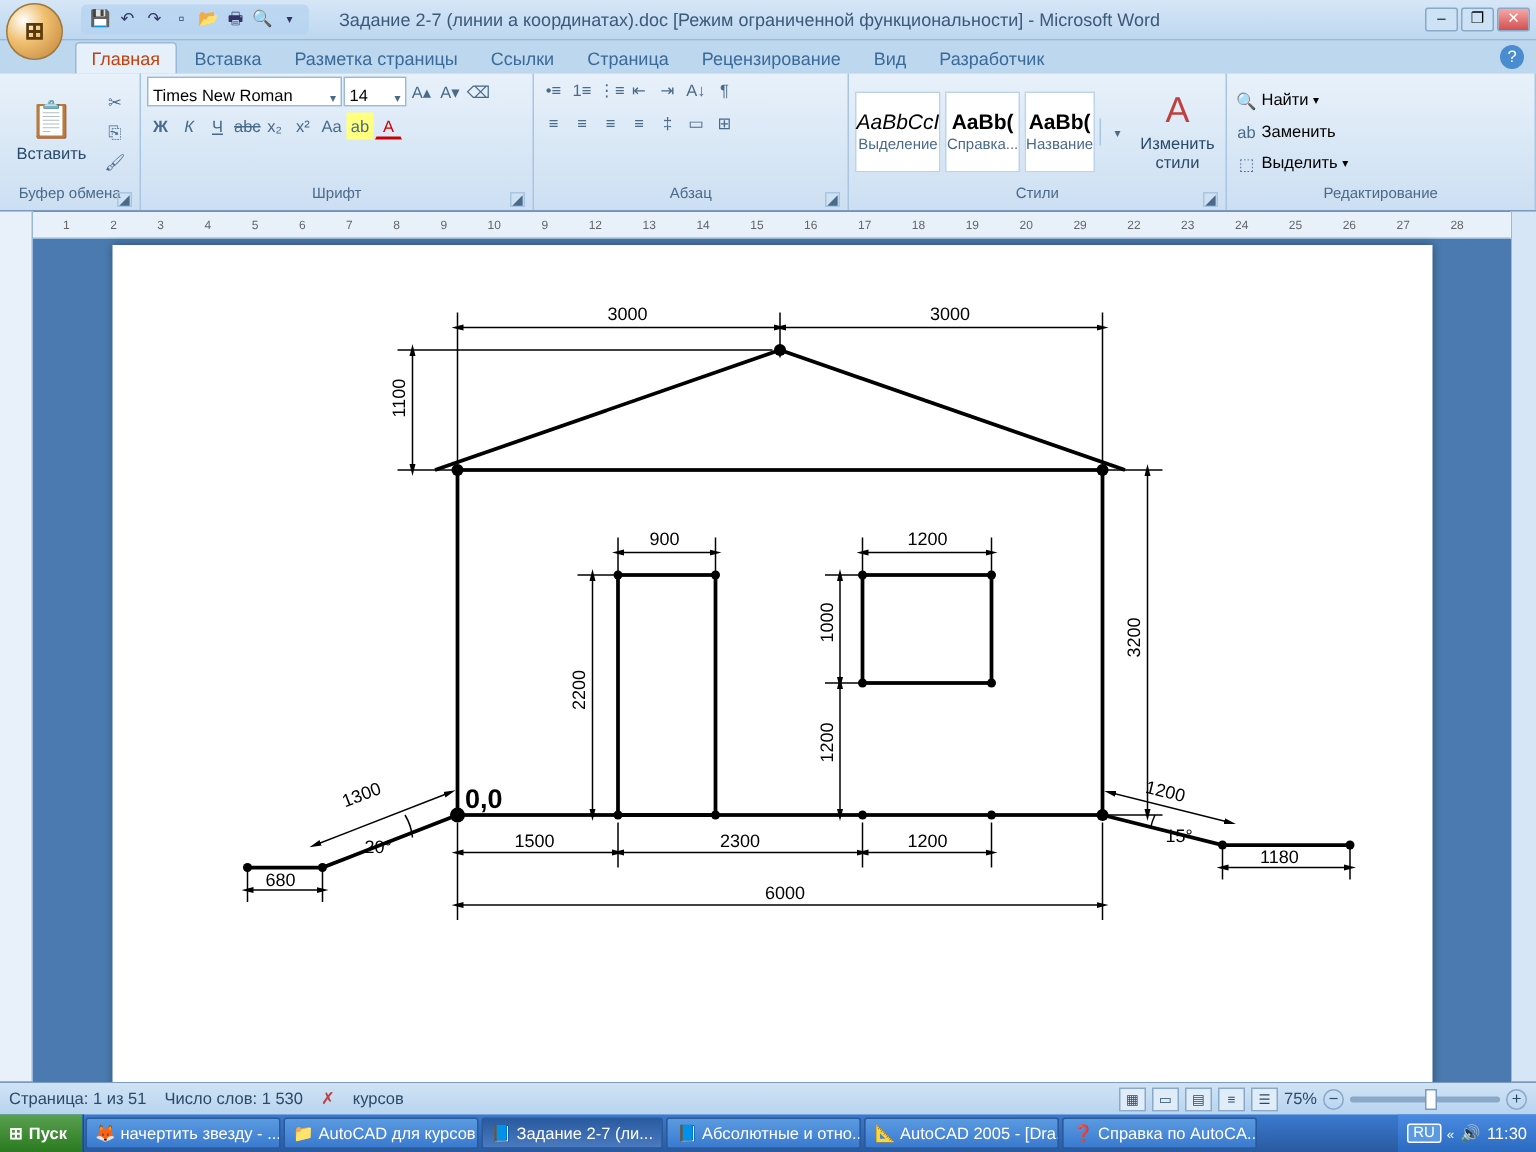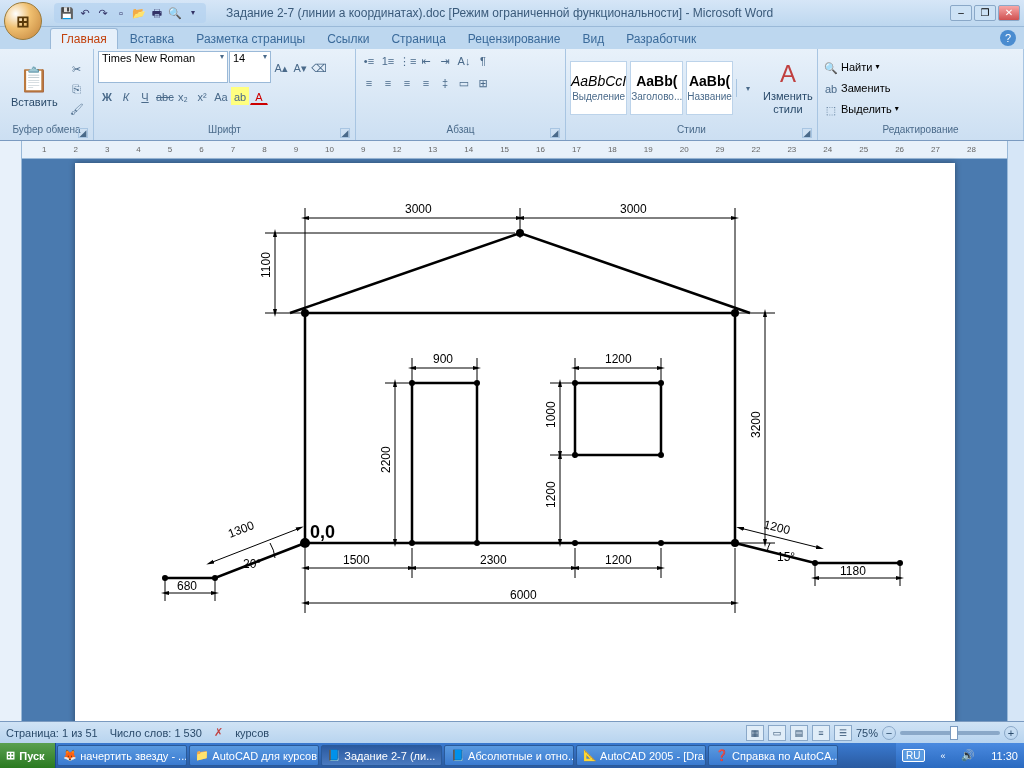--- a/index.html
+++ b/index.html
@@ -27,21 +27,21 @@
   .group { border-right: 1px solid #a8c5e2; display: flex; flex-direction: column; padding: 2px 4px; }
   .group-content { flex: 1; display: flex; align-items: center; gap: 3px; }
   .group-label { height: 14px; text-align: center; font-size: 10px; color: #4a6a8a; position: relative; }
   .group-label .dialog-launch { position:absolute; right:1px; bottom:0; font-size:9px; color:#4a6a8a; border:1px solid #a8c5e2; width:10px; height:10px; line-height:8px;}
   .big-btn { display: flex; flex-direction: column; align-items: center; justify-content: center; padding: 2px 6px; height: 70px; border:1px solid transparent; border-radius:3px; }
   .big-btn .ico { font-size: 24px; }
   .big-btn .lbl { font-size: 11px; color: #2a4a6a; text-align: center; line-height: 1.1; margin-top:2px;}
   .col { display: flex; flex-direction: column; gap: 2px; justify-content: center; }
   .mini { width: 18px; height: 18px; font-size: 11px; text-align: center; line-height: 18px; color:#4a6a8a; border:1px solid transparent; }
   .row { display: flex; gap: 1px; align-items: center; }
-  .combo { height: 32px; background: #fff; border: 1px solid #9ab9d8; display: flex; align-items: flex-start; padding: 0 3px; font-size: 11px; }
+  .combo { height: 20px; background: #fff; border: 1px solid #9ab9d8; display: flex; align-items: flex-end; padding: 0 3px; font-size: 11px; }
   .combo .arr { margin-left: auto; font-size: 8px; color:#4a6a8a; }
   .style-box { width: 58px; height: 54px; background: #fff; border: 1px solid #bcd3ea; display: flex; flex-direction: column; align-items: center; justify-content: center; font-size: 10px; }
   .style-box .preview { font-size: 14px; margin-bottom: 2px; }
   .style-box .name { color:#4a6a8a; font-size:10px;}
   
   
   .doc-container { position: absolute; top: 141px; left: 0; right: 0; bottom: 47px; background: #4a7aaf; display: flex; }
   .vruler { width: 22px; background: #e8f1fa; border-right: 1px solid #9ab9d8; position:relative; font-size:8px; color:#666;}
   .doc-scroll { flex: 1; overflow: auto; background: #4a7aaf; position:relative; }
   .hruler { height: 18px; background: #e8f1fa; border-bottom: 1px solid #9ab9d8; position: sticky; top:0; font-size:8px; color:#666; display:flex; align-items:center; padding-left:20px; gap:27px;}
@@ -58,21 +58,21 @@
   .statusbar .right { margin-left: auto; display: flex; align-items: center; gap: 4px; }
   .view-btn { width: 18px; height: 16px; border: 1px solid #8aa8c8; background: #e0edf8; font-size: 9px; text-align: center; line-height: 14px; }
   .zoom-slider { width: 100px; height: 4px; background: #8aa8c8; position: relative; border-radius: 2px; }
   .zoom-thumb { position: absolute; width: 8px; height: 14px; background: #fff; border: 1px solid #7a9ac0; top: -5px; left: 50%; }
   
   
   .taskbar { position: absolute; bottom: 0; left: 0; right: 0; height: 25px; background: linear-gradient(#3a7ad0, #2a5aa0); display: flex; align-items: center; font-size: 11px; color: #fff; }
   .start-btn { height: 25px; padding: 0 10px 0 6px; background: linear-gradient(#5aa050, #2a7a20); font-weight: bold; display: flex; align-items: center; gap: 4px; border-right:1px solid #1a4a90;}
   .task-item { height: 21px; margin: 0 1px; padding: 0 6px; background: linear-gradient(#5a9ae0, #3a7ad0); border: 1px solid #2a5a9a; display: flex; align-items: center; gap: 3px; max-width: 130px; overflow: hidden; white-space: nowrap; border-radius:2px;}
   .task-item.active { background: linear-gradient(#2a5aa0, #4a7ac0); }
-  .tray { margin-left: auto; display: flex; align-items: center; gap: 16px; padding: 0 6px; background: linear-gradient(#4a8ae0, #2a6ac0); height: 25px; }
+  .tray { margin-left: auto; display: flex; align-items: center; gap: 4px; padding: 0 6px; background: linear-gradient(#4a8ae0, #2a6ac0); height: 25px; }
   .lang-ind { background:#5a9ae0; border:1px solid #fff; padding:0 3px; font-size:10px; border-radius:2px;}
 </style>
 </head>
 <body>
 
 <div class="office-btn"></div>
 <div class="titlebar">
   <div class="qat">
     <span class="qat-ico">💾</span>
     <span class="qat-ico">↶</span>
@@ -175,21 +175,21 @@
   </div>
 
   <div class="group" style="width:252px;">
     <div class="group-content">
       <div class="style-box">
           <span class="preview" style="font-style:italic;">AaBbCcI</span>
           <span class="name">Выделение</span>
         </div>
       <div class="style-box">
           <span class="preview" style="font-weight:bold;">AaBb(</span>
-          <span class="name">Заголово...</span>
+          <span class="name">Справка...</span>
         </div>
       <div class="style-box">
           <span class="preview" style="font-weight:bold;">AaBb(</span>
           <span class="name">Название</span>
         </div>
       <div class="col" style="border-left:1px solid #a8c5e2;padding-left:2px;">
         <span class="mini" style="font-size:8px;">▾</span>
       </div>
       <div class="big-btn" style="width:56px;">
         <span class="ico" style="color:#c04040;">A</span>

